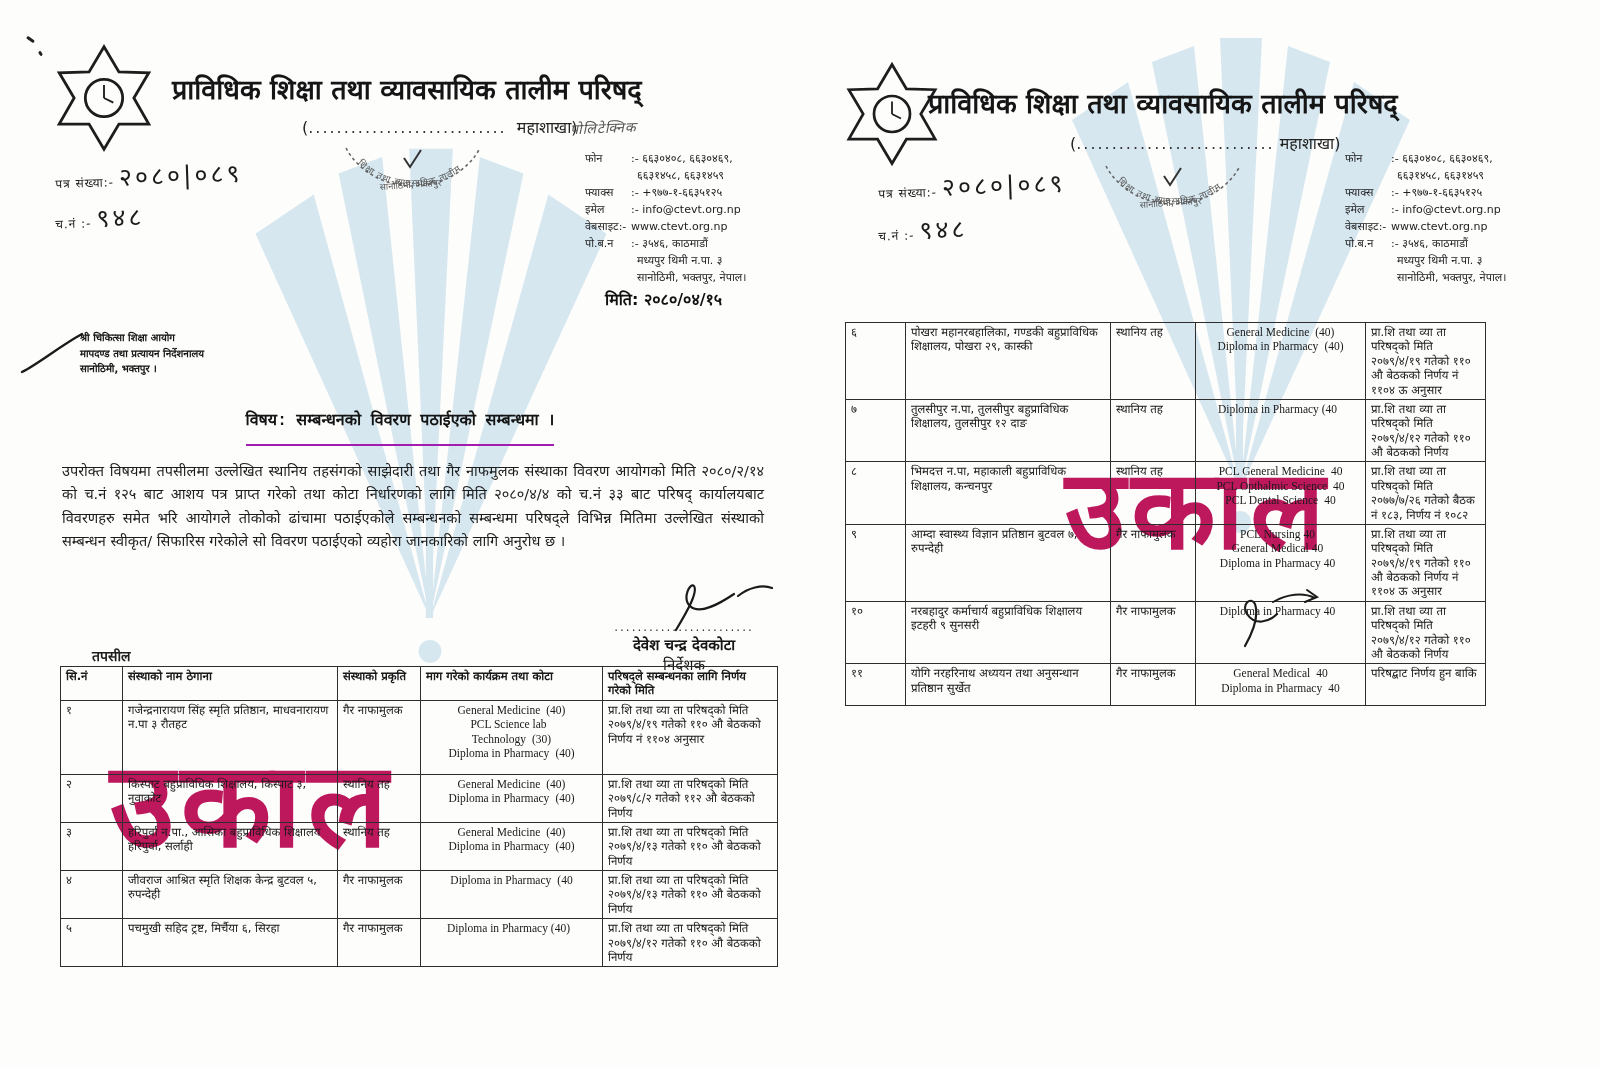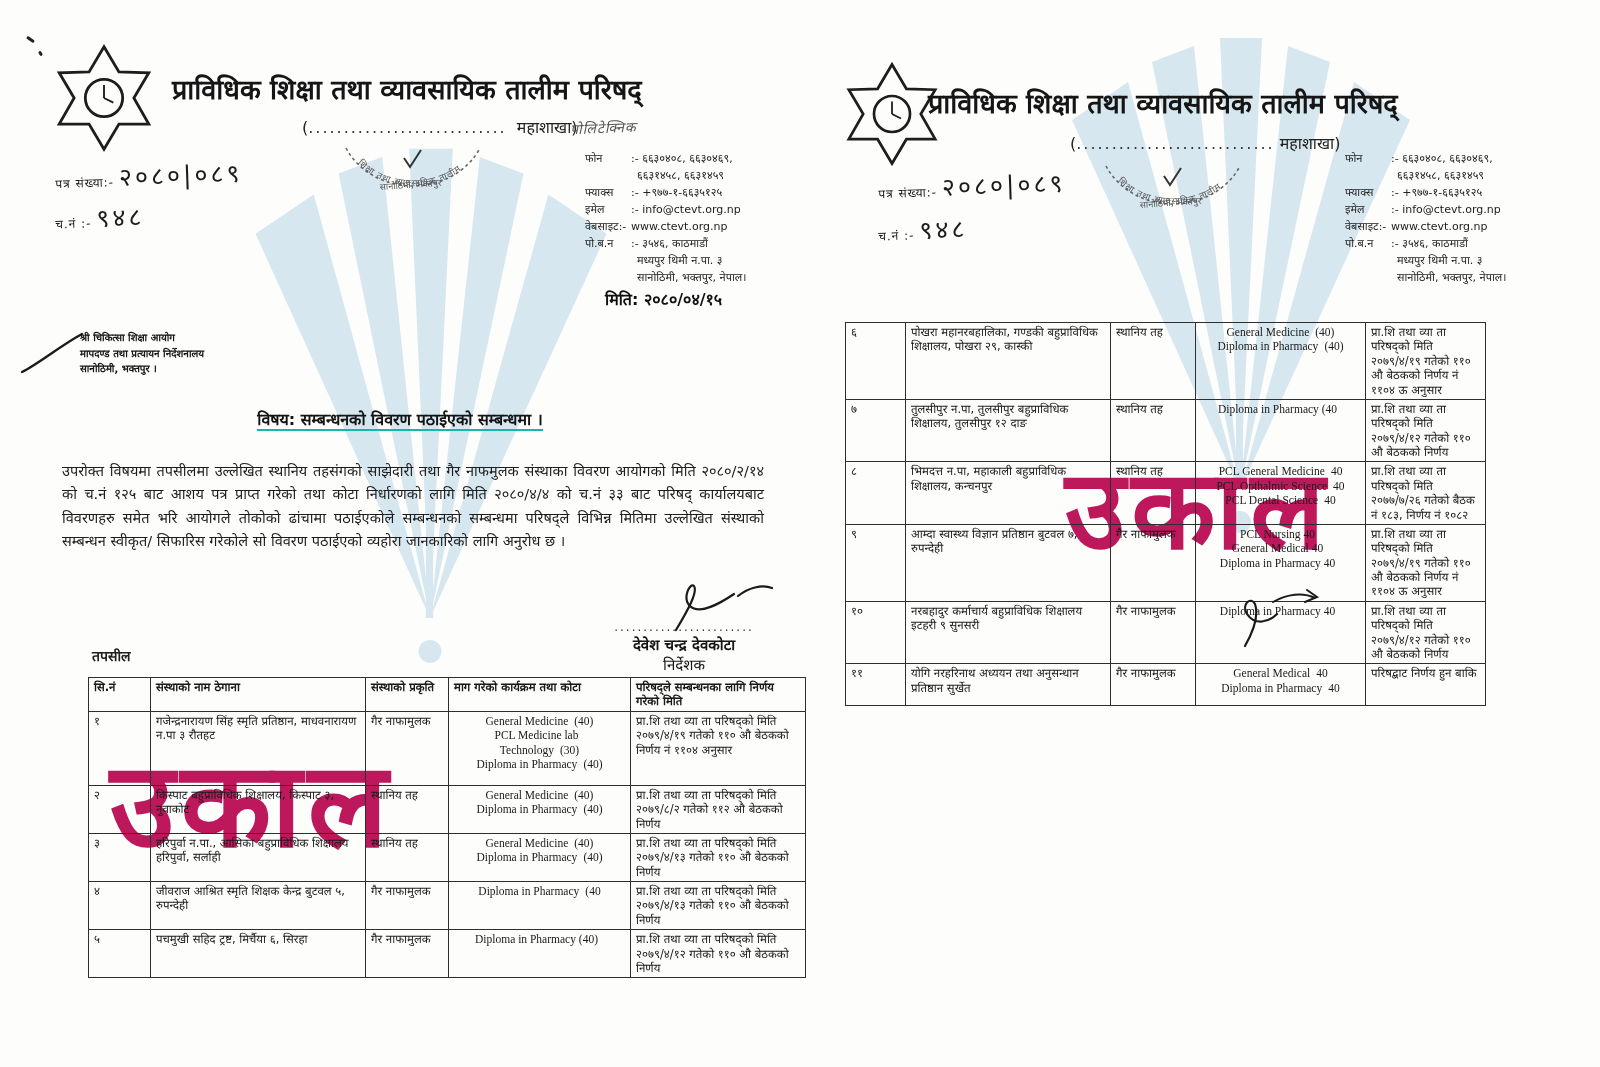--- a/index.html
+++ b/index.html
@@ -21,21 +21,21 @@
   .hand{transform:rotate(-2deg);color:#1b1b1b;}
   .hand .lbl{font-size:12px;letter-spacing:1px;}
   .hand .val{font-size:25px;letter-spacing:3px;font-weight:500;}
   .contact{font-size:11px;line-height:1.55;color:#222;}
   .contact .row{white-space:nowrap;}
   .contact .lab{display:inline-block;min-width:46px;}
   .contact .ind{padding-left:52px;}
   .date-line{font-size:16px;font-weight:700;color:#111;}
   .addressee{font-size:10px;font-weight:600;line-height:1.55;color:#161616;}
   .subject{font-size:16px;font-weight:700;color:#141414;}
-  .subject span{border-bottom:2px solid #14b8a6;padding-bottom:0;}
+  .subject span{border-bottom:2px solid #a21caf;padding-bottom:14px;font-family:Liberation Mono, monospace;}
   .bodytext{font-size:14.5px;line-height:1.62;text-align:justify;color:#1c1c1c;}
   .sigblock{text-align:center;font-size:15px;color:#151515;}
   .sigblock .dots{font-size:12px;letter-spacing:2px;color:#333;}
   .sigblock .nm{font-weight:700;}
   .tapasil{font-size:14px;font-weight:700;}
   
   table.doc{border-collapse:collapse;table-layout:fixed;background:transparent;}
   table.doc th,table.doc td{border:1.4px solid #2e2e2e;vertical-align:top;padding:2px 5px;font-size:11.5px;line-height:1.25;color:#191919;text-align:left;font-weight:400;}
   table.doc th{font-weight:700;}
   td.c-prog{font-family:"Liberation Serif",serif;font-weight:700;font-size:12px;}
@@ -151,21 +151,21 @@
       </svg>
 
       <div class="abs sigblock" style="left:578px;top:620px;width:212px;">
         <div class="dots">........................</div>
         <div class="nm">देवेश चन्द्र देवकोटा</div>
         <div>निर्देशक</div>
       </div>
 
       <div class="abs tapasil" style="left:92px;top:646px;">तपसील</div>
 
-      <table class="doc abs" id="tableL" style="left:88px;top:666px;width:717px;margin-top:11px;">
+      <table class="doc abs" id="tableL" style="left:60px;top:666px;width:717px;">
         <colgroup>
             <col style="width:62px">
             <col style="width:215px">
             <col style="width:83px">
             <col style="width:182px">
             <col style="width:175px">
           </colgroup>
         <thead>
           <tr>
             <th>सि.नं</th>
@@ -179,21 +179,21 @@
             <tr>
               <td class="c-sn">१</td>
               <td class="c-name">गजेन्द्रनारायण सिंह स्मृति प्रतिष्ठान, माधवनारायण न.पा ३ रौतहट</td>
               <td class="c-type">गैर नाफामुलक</td>
               <td class="c-prog">
                 <div class="prog-line">
                   <span>General Medicine</span>
                   <span>(40)</span>
                 </div>
                 <div class="prog-line">
-                  <span>PCL Medicine lab</span>
+                  <span>PCL Science lab</span>
                   <span></span>
                 </div>
                 <div class="prog-line">
                   <span>Technology</span>
                   <span>(30)</span>
                 </div>
                 <div class="prog-line">
                   <span>Diploma in Pharmacy</span>
                   <span>(40)</span>
                 </div>

